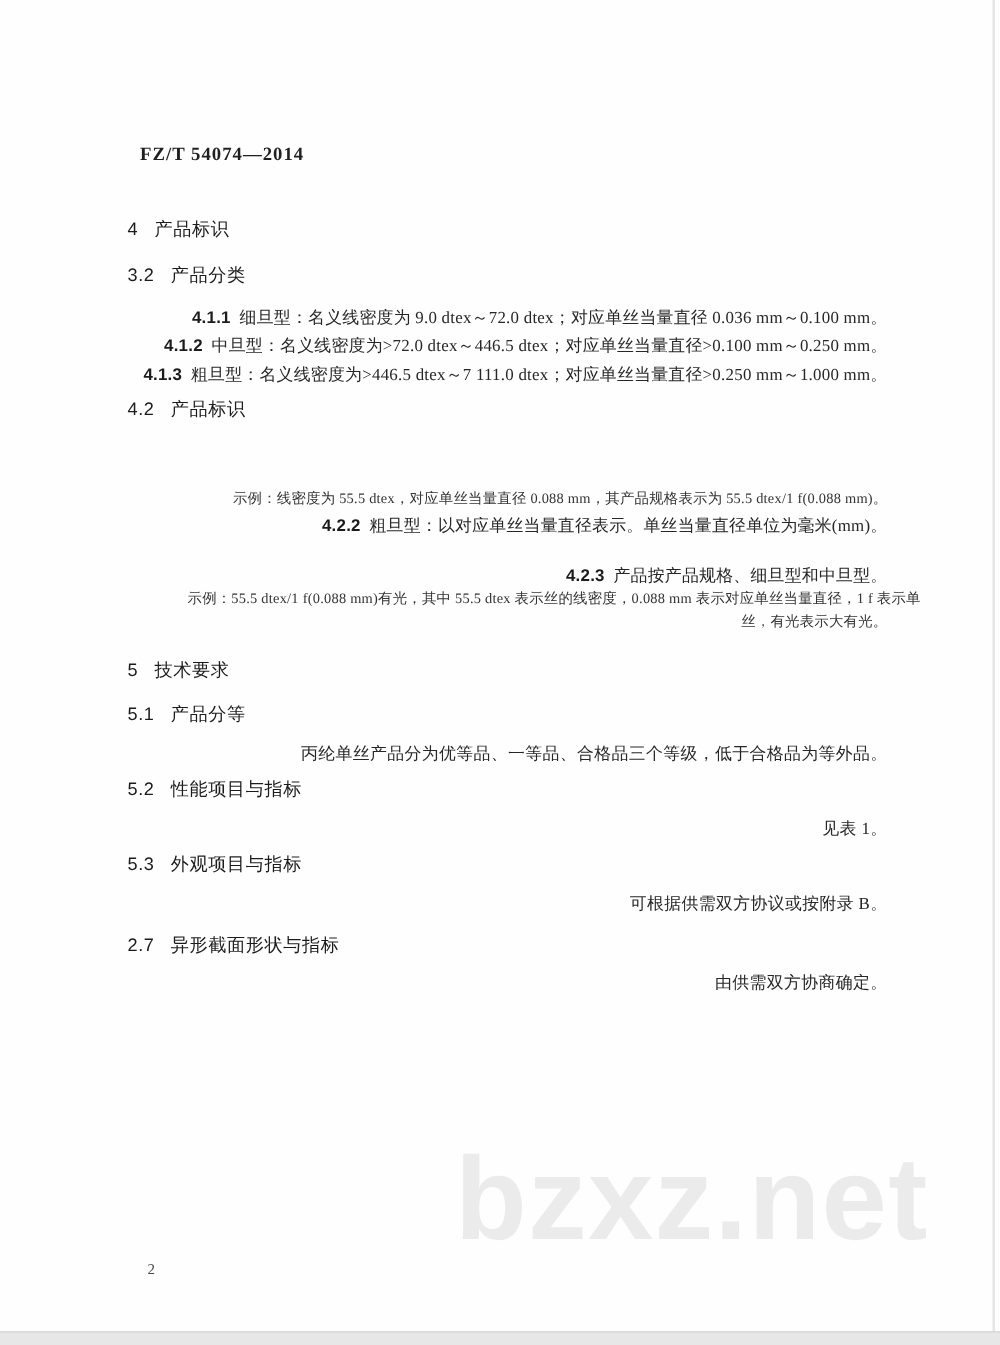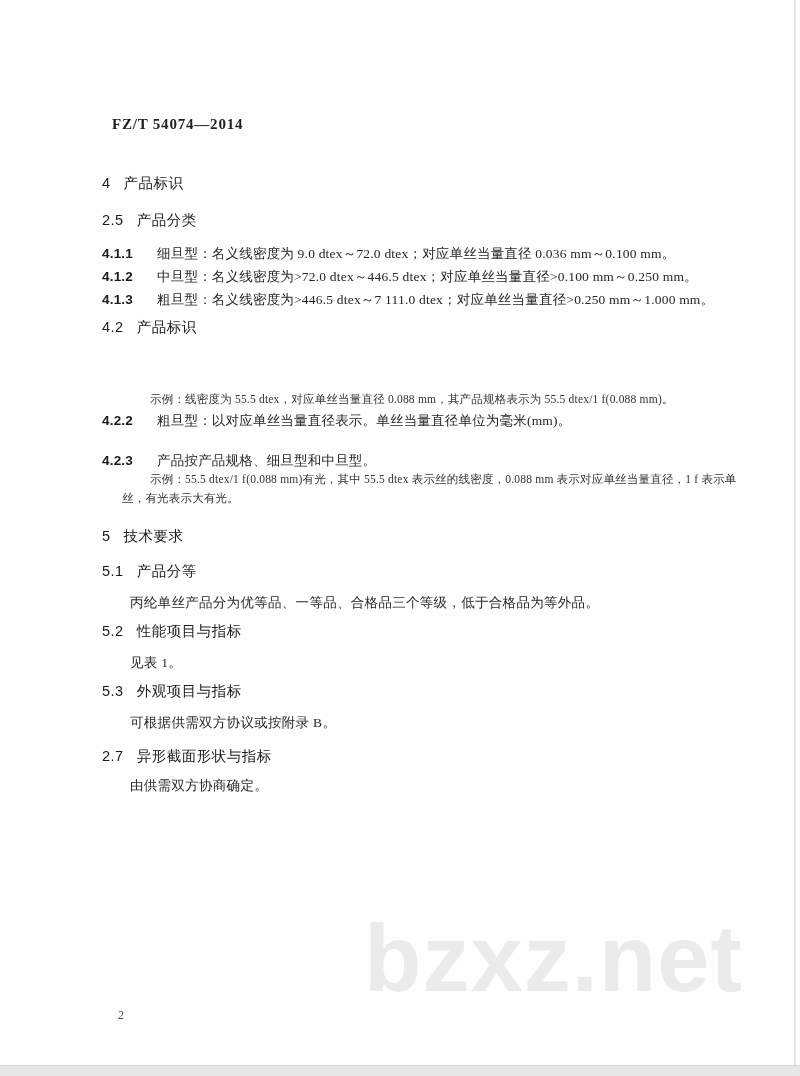--- a/index.html
+++ b/index.html
@@ -3,21 +3,21 @@
 <meta charset="utf-8">
 <style>
   html,body{margin:0;padding:0;}
   body{
     width:800px;height:1076px;
     background:#ffffff;
     font-family:"Liberation Serif","DejaVu Serif",serif;
     color:#2d2d2d;
     overflow:hidden;
   }
-  .page{position:relative;width:800px;height:1076px;background:#fefefe;overflow:hidden;}
+  .page{position:relative;width:800px;height:1076px;background:#fefefe;overflow:hidden;text-align:right;}
   .abs{position:absolute;}
   .doc-header{
     left:112px;top:116px;
     font-family:"Liberation Serif","DejaVu Serif",serif;
     font-weight:bold;font-size:15px;color:#1f1f1f;letter-spacing:0.8px;
     white-space:nowrap;
   }
   .h1,.h2{
     left:102px;
     font-family:"Liberation Sans","DejaVu Sans",sans-serif;
@@ -25,21 +25,21 @@
     white-space:nowrap;letter-spacing:0.5px;
   }
   .h1 .num,.h2 .num{display:inline-block;margin-right:13px;}
   .clause{
     left:102px;right:90px;
     font-size:13.5px;line-height:23px;color:#262626;
     letter-spacing:0.2px;
   }
   .clause .num{
     font-family:"Liberation Sans","DejaVu Sans",sans-serif;
-    font-weight:bold;color:#1b1b1b;display:inline-block;margin-right:24px;
+    font-weight:bold;color:#1b1b1b;display:inline-block;margin-right:7px;
   }
   .clause .line{white-space:nowrap;}
   .example{
     left:102px;right:90px;
     font-size:11.5px;line-height:19px;color:#333333;
     letter-spacing:0.2px;
   }
   .example .indent{padding-left:28px;}
   .example .line{white-space:nowrap;margin-left:20px;}
   .para{
@@ -71,21 +71,21 @@
 
 <div class="page">
 
   <div class="abs doc-header">FZ/T 54074—2014</div>
 
   <div class="abs h1" style="top:174px">
     <span class="num">4</span><span>产品标识</span>
   </div>
 
   <div class="abs h2" style="top:211px">
-    <span class="num">2.5</span><span>产品分类</span>
+    <span class="num">3.2</span><span>产品分类</span>
   </div>
 
   <div class="abs clause" style="top:242px">
     <div class="line"><span class="num">4.1.1</span><span>细旦型：名义线密度为 9.0 dtex～72.0 dtex；对应单丝当量直径 0.036 mm～0.100 mm。</span></div>
   </div>
   <div class="abs clause" style="top:265px">
     <div class="line"><span class="num">4.1.2</span><span>中旦型：名义线密度为&gt;72.0 dtex～446.5 dtex；对应单丝当量直径&gt;0.100 mm～0.250 mm。</span></div>
   </div>
   <div class="abs clause" style="top:288px">
     <div class="line"><span class="num">4.1.3</span><span>粗旦型：名义线密度为&gt;446.5 dtex～7 111.0 dtex；对应单丝当量直径&gt;0.250 mm～1.000 mm。</span></div>

